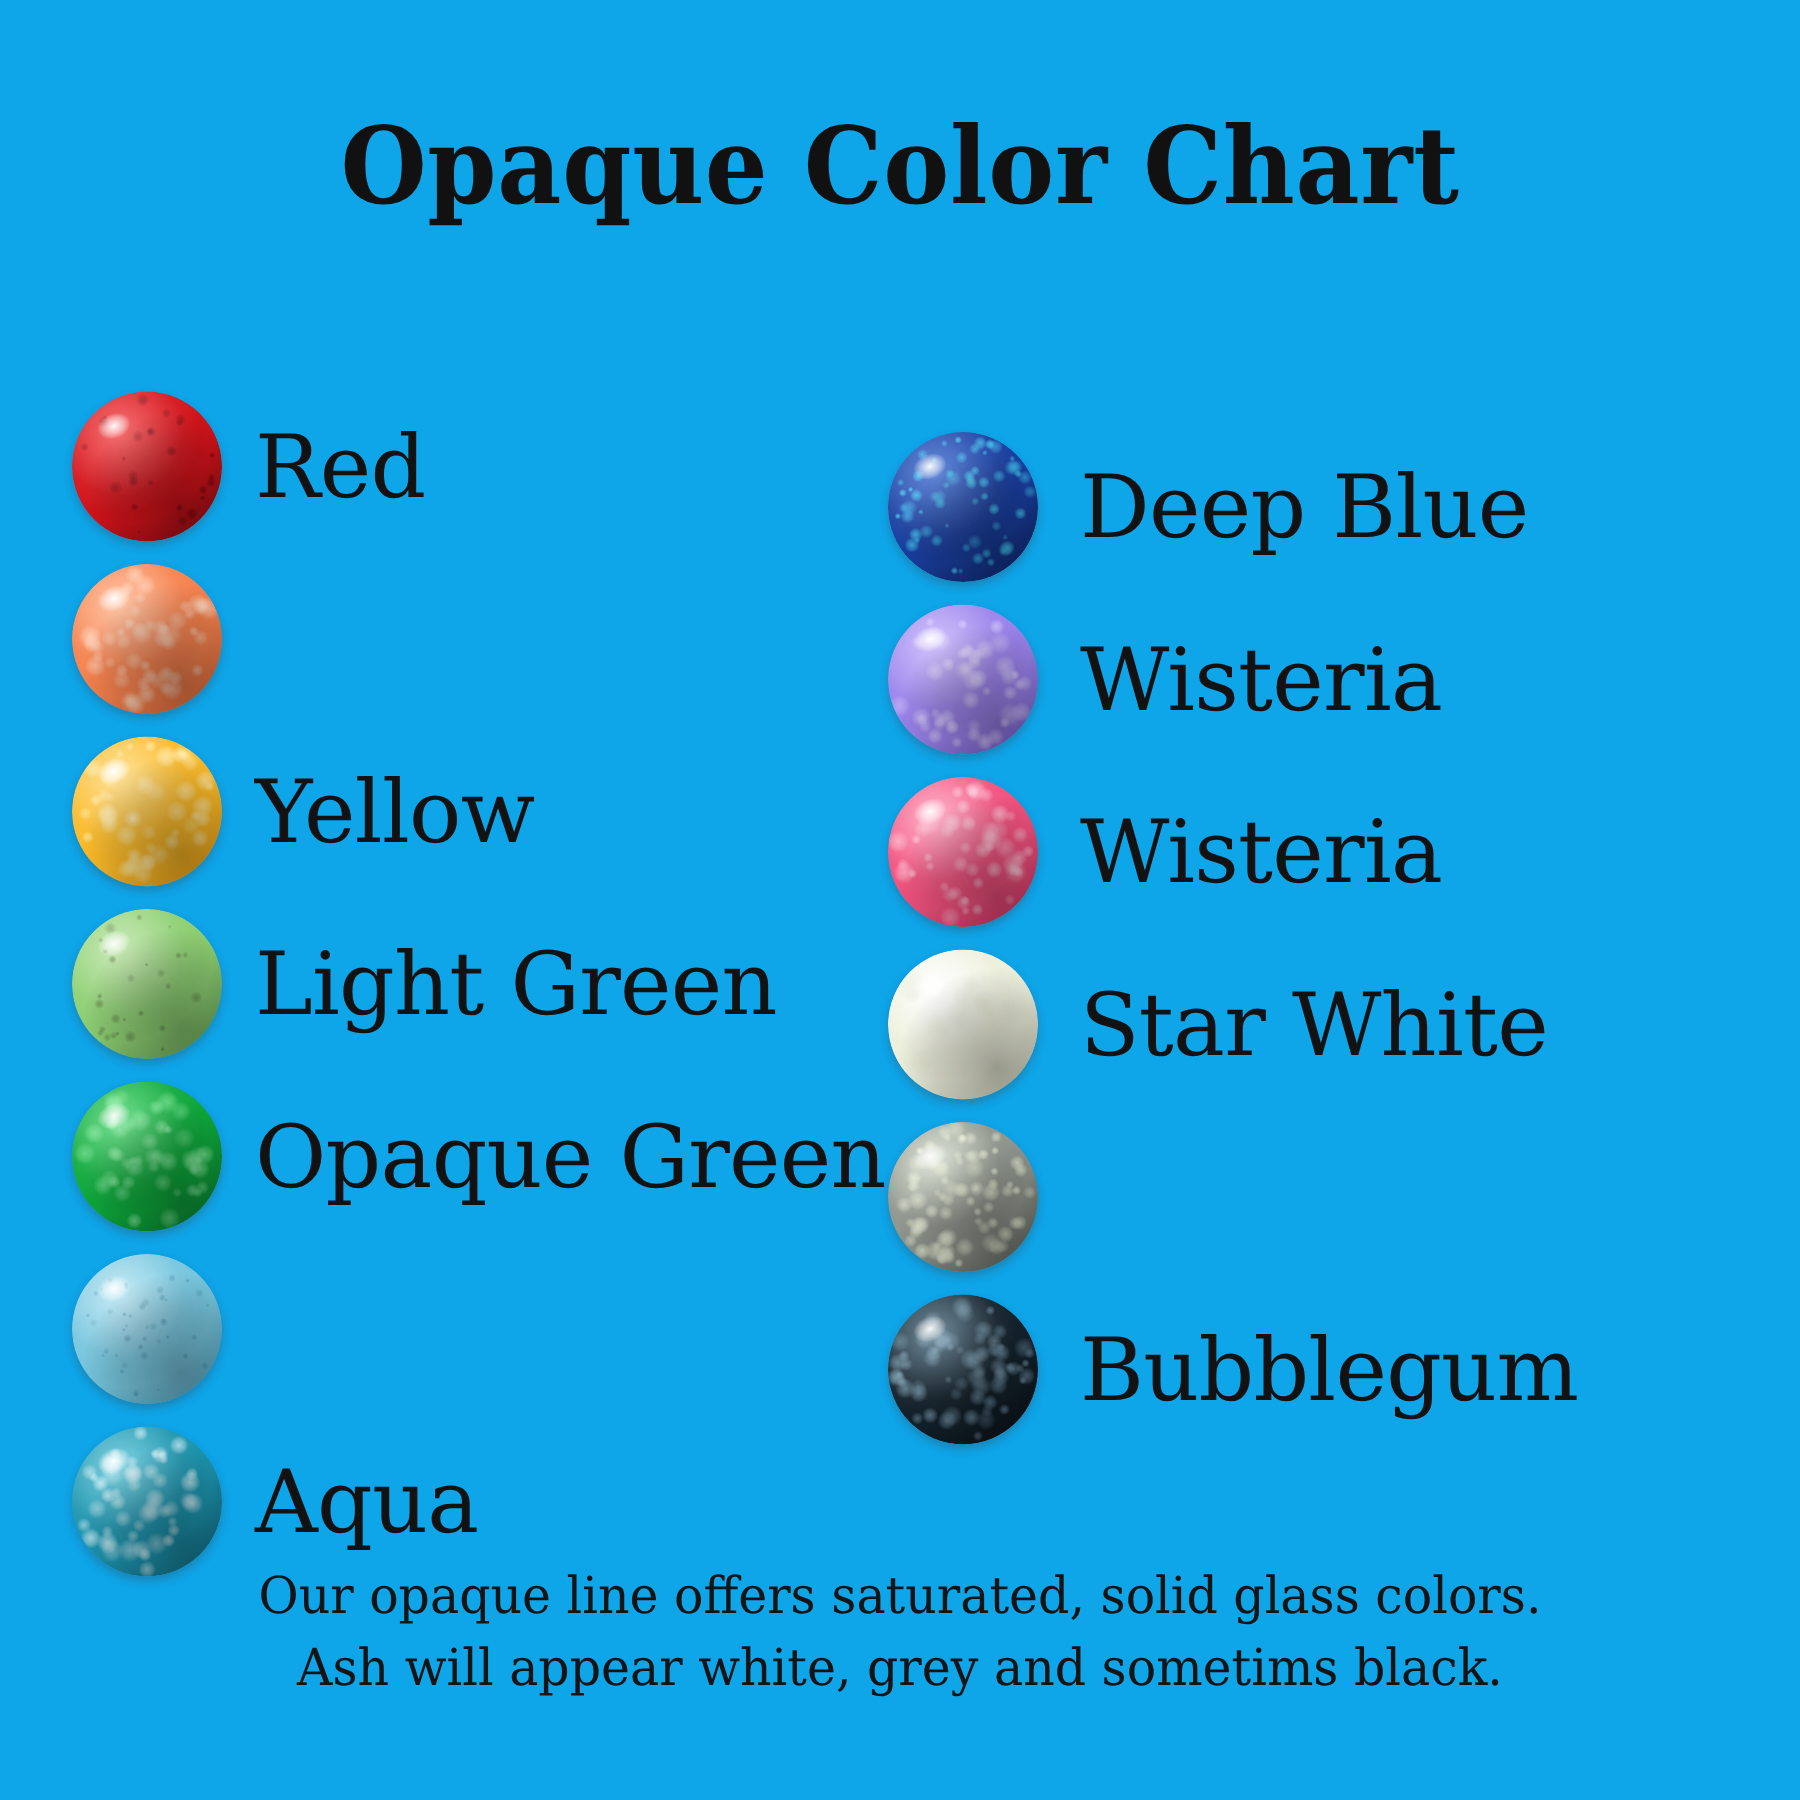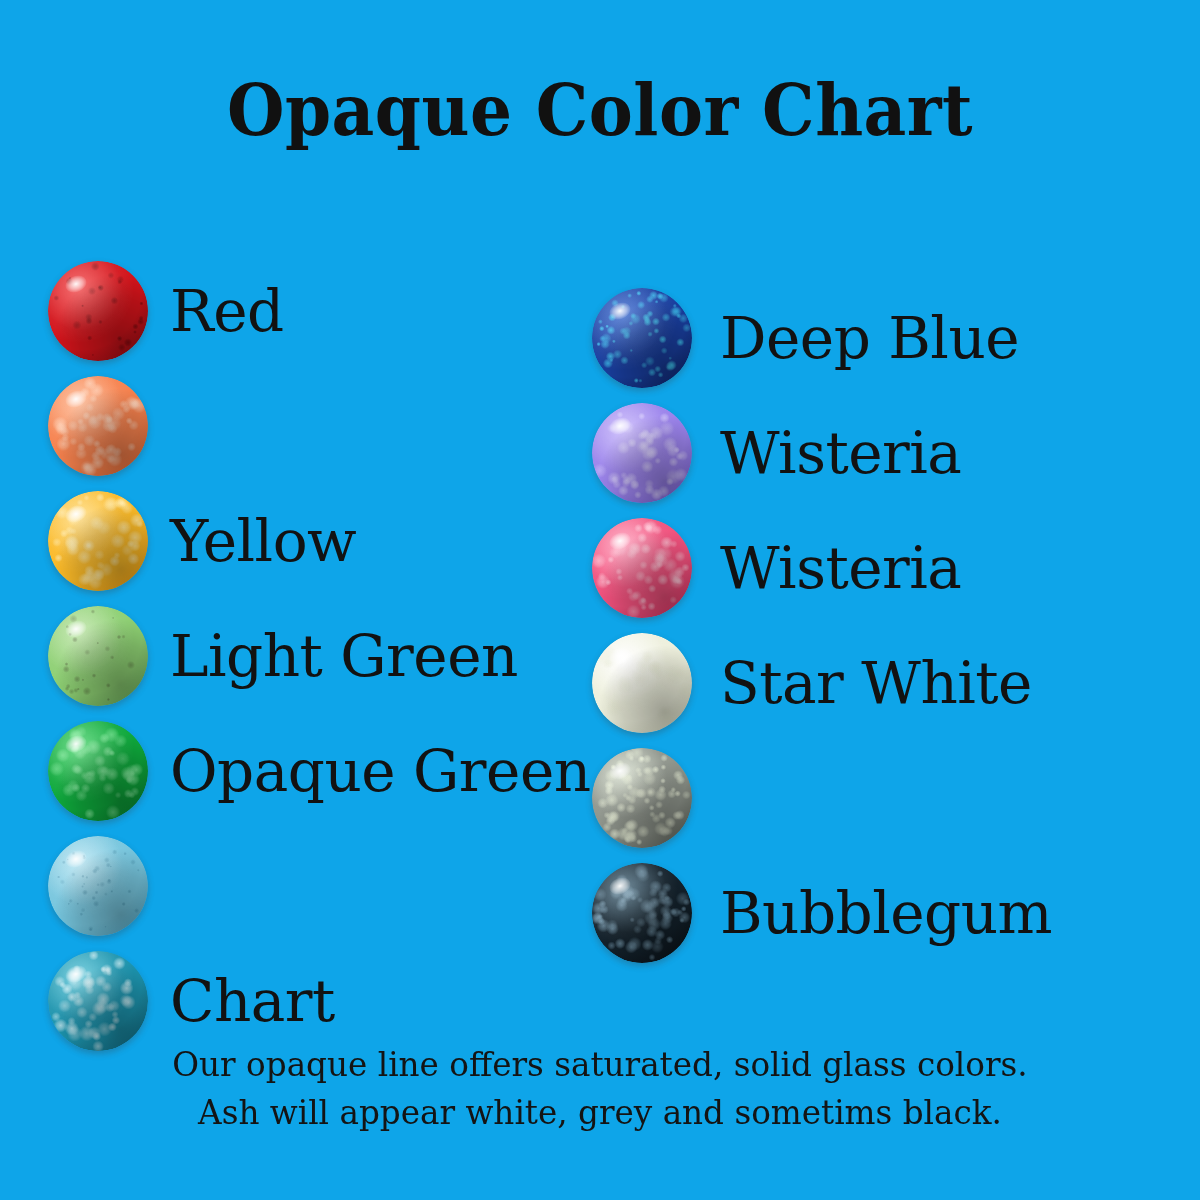--- a/index.html
+++ b/index.html
@@ -198,21 +198,21 @@
       </div>
       <div class="swatch-row">
         <div class="marble-wrap">
           <div class="marble">
             <div class="base" style="background: radial-gradient(circle at 33% 28%, rgb(89, 197, 216) 0%, rgb(29, 148, 174) 42%, rgb(29, 148, 174) 62%, rgb(13, 93, 114) 100%);"></div>
             <div class="speck" style="background-image: radial-gradient(4.2px at 40.7% 73%, rgba(230, 247, 250, 0.46) 0%, rgba(230, 247, 250, 0.255) 58%, rgba(230, 247, 250, 0) 100%), radial-gradient(6.4px at 71.3% 12.5%, rgba(230, 247, 250, 0.66) 0%, rgba(230, 247, 250, 0.365) 58%, rgba(230, 247, 250, 0) 100%), radial-gradient(3.1px at 60.1% 18.9%, rgba(230, 247, 250, 0.62) 0%, rgba(230, 247, 250, 0.34) 58%, rgba(230, 247, 250, 0) 100%), radial-gradient(7.3px at 24.9% 26.7%, rgba(230, 247, 250, 0.42) 0%, rgba(230, 247, 250, 0.23) 58%, rgba(230, 247, 250, 0) 100%), radial-gradient(7.2px at 23.8% 77.5%, rgba(230, 247, 250, 0.69) 0%, rgba(230, 247, 250, 0.38) 58%, rgba(230, 247, 250, 0) 100%), radial-gradient(7.1px at 39.9% 31.6%, rgba(230, 247, 250, 0.47) 0%, rgba(230, 247, 250, 0.26) 58%, rgba(230, 247, 250, 0) 100%), radial-gradient(3.7px at 29.4% 44.2%, rgba(230, 247, 250, 0.49) 0%, rgba(230, 247, 250, 0.27) 58%, rgba(230, 247, 250, 0) 100%), radial-gradient(4.4px at 44.7% 66.1%, rgba(230, 247, 250, 0.41) 0%, rgba(230, 247, 250, 0.227) 58%, rgba(230, 247, 250, 0) 100%), radial-gradient(3.1px at 61.3% 22.3%, rgba(230, 247, 250, 0.44) 0%, rgba(230, 247, 250, 0.243) 58%, rgba(230, 247, 250, 0) 100%), radial-gradient(4.1px at 23.6% 70%, rgba(230, 247, 250, 0.44) 0%, rgba(230, 247, 250, 0.243) 58%, rgba(230, 247, 250, 0) 100%), radial-gradient(7px at 55.3% 48.1%, rgba(230, 247, 250, 0.6) 0%, rgba(230, 247, 250, 0.33) 58%, rgba(230, 247, 250, 0) 100%), radial-gradient(4.5px at 64.4% 76%, rgba(230, 247, 250, 0.69) 0%, rgba(230, 247, 250, 0.38) 58%, rgba(230, 247, 250, 0) 100%), radial-gradient(7px at 78.6% 37.2%, rgba(230, 247, 250, 0.68) 0%, rgba(230, 247, 250, 0.373) 58%, rgba(230, 247, 250, 0) 100%), radial-gradient(5.6px at 19.1% 38%, rgba(230, 247, 250, 0.69) 0%, rgba(230, 247, 250, 0.38) 58%, rgba(230, 247, 250, 0) 100%), radial-gradient(7.7px at 26.9% 82.9%, rgba(230, 247, 250, 0.42) 0%, rgba(230, 247, 250, 0.23) 58%, rgba(230, 247, 250, 0) 100%), radial-gradient(3.7px at 28.8% 17.7%, rgba(230, 247, 250, 0.55) 0%, rgba(230, 247, 250, 0.3) 58%, rgba(230, 247, 250, 0) 100%), radial-gradient(7.4px at 50.9% 58%, rgba(230, 247, 250, 0.49) 0%, rgba(230, 247, 250, 0.27) 58%, rgba(230, 247, 250, 0) 100%), radial-gradient(7.5px at 56.4% 78.1%, rgba(230, 247, 250, 0.45) 0%, rgba(230, 247, 250, 0.247) 58%, rgba(230, 247, 250, 0) 100%), radial-gradient(5.1px at 45.7% 4.4%, rgba(230, 247, 250, 0.64) 0%, rgba(230, 247, 250, 0.353) 58%, rgba(230, 247, 250, 0) 100%), radial-gradient(4.3px at 80% 31.5%, rgba(230, 247, 250, 0.58) 0%, rgba(230, 247, 250, 0.318) 58%, rgba(230, 247, 250, 0) 100%), radial-gradient(5.9px at 50.1% 95.3%, rgba(230, 247, 250, 0.54) 0%, rgba(230, 247, 250, 0.298) 58%, rgba(230, 247, 250, 0) 100%), radial-gradient(5.4px at 58.7% 36%, rgba(230, 247, 250, 0.47) 0%, rgba(230, 247, 250, 0.26) 58%, rgba(230, 247, 250, 0) 100%), radial-gradient(4.3px at 67.9% 69.3%, rgba(230, 247, 250, 0.6) 0%, rgba(230, 247, 250, 0.33) 58%, rgba(230, 247, 250, 0) 100%), radial-gradient(5.9px at 66% 54.9%, rgba(230, 247, 250, 0.44) 0%, rgba(230, 247, 250, 0.243) 58%, rgba(230, 247, 250, 0) 100%), radial-gradient(4.6px at 48.7% 85.4%, rgba(230, 247, 250, 0.65) 0%, rgba(230, 247, 250, 0.357) 58%, rgba(230, 247, 250, 0) 100%), radial-gradient(7.9px at 38.8% 82.4%, rgba(230, 247, 250, 0.52) 0%, rgba(230, 247, 250, 0.286) 58%, rgba(230, 247, 250, 0) 100%), radial-gradient(5.8px at 34% 61.4%, rgba(230, 247, 250, 0.47) 0%, rgba(230, 247, 250, 0.26) 58%, rgba(230, 247, 250, 0) 100%), radial-gradient(5.9px at 52.7% 30.2%, rgba(230, 247, 250, 0.52) 0%, rgba(230, 247, 250, 0.286) 58%, rgba(230, 247, 250, 0) 100%), radial-gradient(5.9px at 58.8% 18.9%, rgba(230, 247, 250, 0.67) 0%, rgba(230, 247, 250, 0.37) 58%, rgba(230, 247, 250, 0) 100%), radial-gradient(6.3px at 77.7% 49.5%, rgba(230, 247, 250, 0.45) 0%, rgba(230, 247, 250, 0.247) 58%, rgba(230, 247, 250, 0) 100%), radial-gradient(3.3px at 14.7% 34%, rgba(230, 247, 250, 0.6) 0%, rgba(230, 247, 250, 0.33) 58%, rgba(230, 247, 250, 0) 100%), radial-gradient(4.1px at 40.2% 23.5%, rgba(230, 247, 250, 0.52) 0%, rgba(230, 247, 250, 0.286) 58%, rgba(230, 247, 250, 0) 100%), radial-gradient(4.8px at 8% 65.7%, rgba(230, 247, 250, 0.49) 0%, rgba(230, 247, 250, 0.27) 58%, rgba(230, 247, 250, 0) 100%), radial-gradient(5px at 41.5% 38.8%, rgba(230, 247, 250, 0.48) 0%, rgba(230, 247, 250, 0.263) 58%, rgba(230, 247, 250, 0) 100%), radial-gradient(7px at 12.6% 74.5%, rgba(230, 247, 250, 0.68) 0%, rgba(230, 247, 250, 0.373) 58%, rgba(230, 247, 250, 0) 100%), radial-gradient(3.6px at 67% 63.5%, rgba(230, 247, 250, 0.43) 0%, rgba(230, 247, 250, 0.235) 58%, rgba(230, 247, 250, 0) 100%), radial-gradient(3.2px at 55.3% 18.3%, rgba(230, 247, 250, 0.66) 0%, rgba(230, 247, 250, 0.365) 58%, rgba(230, 247, 250, 0) 100%), radial-gradient(7.7px at 27% 32.1%, rgba(230, 247, 250, 0.41) 0%, rgba(230, 247, 250, 0.227) 58%, rgba(230, 247, 250, 0) 100%), radial-gradient(4.8px at 61.8% 56.5%, rgba(230, 247, 250, 0.48) 0%, rgba(230, 247, 250, 0.263) 58%, rgba(230, 247, 250, 0) 100%), radial-gradient(5.8px at 30.5% 50.2%, rgba(230, 247, 250, 0.56) 0%, rgba(230, 247, 250, 0.31) 58%, rgba(230, 247, 250, 0) 100%), radial-gradient(6.7px at 41% 31.4%, rgba(230, 247, 250, 0.7) 0%, rgba(230, 247, 250, 0.384) 58%, rgba(230, 247, 250, 0) 100%), radial-gradient(5.5px at 11.8% 30.4%, rgba(230, 247, 250, 0.54) 0%, rgba(230, 247, 250, 0.298) 58%, rgba(230, 247, 250, 0) 100%), radial-gradient(7.7px at 26.8% 24.2%, rgba(230, 247, 250, 0.41) 0%, rgba(230, 247, 250, 0.227) 58%, rgba(230, 247, 250, 0) 100%), radial-gradient(7.5px at 53.7% 55.3%, rgba(230, 247, 250, 0.47) 0%, rgba(230, 247, 250, 0.26) 58%, rgba(230, 247, 250, 0) 100%), radial-gradient(5px at 23.9% 46%, rgba(230, 247, 250, 0.66) 0%, rgba(230, 247, 250, 0.365) 58%, rgba(230, 247, 250, 0) 100%), radial-gradient(6.5px at 46.3% 81.8%, rgba(230, 247, 250, 0.51) 0%, rgba(230, 247, 250, 0.282) 58%, rgba(230, 247, 250, 0) 100%), radial-gradient(6.6px at 16.6% 54.9%, rgba(230, 247, 250, 0.45) 0%, rgba(230, 247, 250, 0.247) 58%, rgba(230, 247, 250, 0) 100%), radial-gradient(7.3px at 80.4% 51.3%, rgba(230, 247, 250, 0.62) 0%, rgba(230, 247, 250, 0.34) 58%, rgba(230, 247, 250, 0) 100%);"></div>
             <div class="shade"></div>
             <div class="glint"></div>
           </div>
         </div>
-        <div class="swatch-label">Chart</div>
+        <div class="swatch-label">Aqua</div>
       </div>
     </div>
   <div class="column" id="column-right">
       <div class="swatch-row">
         <div class="marble-wrap">
           <div class="marble">
             <div class="base" style="background: radial-gradient(circle at 33% 28%, rgb(58, 106, 208) 0%, rgb(26, 63, 160) 42%, rgb(26, 63, 160) 62%, rgb(11, 29, 92) 100%);"></div>
             <div class="speck" style="background-image: radial-gradient(5.4px at 43.4% 31%, rgba(63, 198, 242, 0.54) 0%, rgba(63, 198, 242, 0.298) 58%, rgba(63, 198, 242, 0) 100%), radial-gradient(3.8px at 31.1% 43.2%, rgba(63, 198, 242, 0.58) 0%, rgba(63, 198, 242, 0.318) 58%, rgba(63, 198, 242, 0) 100%), radial-gradient(4.1px at 55.5% 34.1%, rgba(63, 198, 242, 0.89) 0%, rgba(63, 198, 242, 0.49) 58%, rgba(63, 198, 242, 0) 100%), radial-gradient(3.1px at 55% 32.1%, rgba(63, 198, 242, 0.64) 0%, rgba(63, 198, 242, 0.353) 58%, rgba(63, 198, 242, 0) 100%), radial-gradient(2.4px at 38.9% 35.4%, rgba(63, 198, 242, 0.64) 0%, rgba(63, 198, 242, 0.353) 58%, rgba(63, 198, 242, 0) 100%), radial-gradient(4.1px at 20.1% 29.4%, rgba(63, 198, 242, 0.9) 0%, rgba(63, 198, 242, 0.494) 58%, rgba(63, 198, 242, 0) 100%), radial-gradient(3.3px at 58% 25.8%, rgba(63, 198, 242, 0.81) 0%, rgba(63, 198, 242, 0.447) 58%, rgba(63, 198, 242, 0) 100%), radial-gradient(4px at 70.7% 51.4%, rgba(63, 198, 242, 0.91) 0%, rgba(63, 198, 242, 0.5) 58%, rgba(63, 198, 242, 0) 100%), radial-gradient(2.7px at 58.1% 46.2%, rgba(63, 198, 242, 0.65) 0%, rgba(63, 198, 242, 0.357) 58%, rgba(63, 198, 242, 0) 100%), radial-gradient(5.1px at 16% 75.3%, rgba(63, 198, 242, 0.78) 0%, rgba(63, 198, 242, 0.427) 58%, rgba(63, 198, 242, 0) 100%), radial-gradient(4.1px at 60% 84.4%, rgba(63, 198, 242, 0.77) 0%, rgba(63, 198, 242, 0.424) 58%, rgba(63, 198, 242, 0) 100%), radial-gradient(4.4px at 74% 29.4%, rgba(63, 198, 242, 0.65) 0%, rgba(63, 198, 242, 0.357) 58%, rgba(63, 198, 242, 0) 100%), radial-gradient(3.5px at 68% 8.2%, rgba(63, 198, 242, 0.94) 0%, rgba(63, 198, 242, 0.518) 58%, rgba(63, 198, 242, 0) 100%), radial-gradient(5.4px at 82.7% 23.8%, rgba(63, 198, 242, 0.58) 0%, rgba(63, 198, 242, 0.318) 58%, rgba(63, 198, 242, 0) 100%), radial-gradient(5.1px at 79.7% 77.2%, rgba(63, 198, 242, 0.91) 0%, rgba(63, 198, 242, 0.5) 58%, rgba(63, 198, 242, 0) 100%), radial-gradient(4.4px at 19% 42.3%, rgba(63, 198, 242, 0.86) 0%, rgba(63, 198, 242, 0.475) 58%, rgba(63, 198, 242, 0) 100%), radial-gradient(3.2px at 52.2% 77.2%, rgba(63, 198, 242, 0.59) 0%, rgba(63, 198, 242, 0.325) 58%, rgba(63, 198, 242, 0) 100%), radial-gradient(4.8px at 91.2% 30.4%, rgba(63, 198, 242, 0.58) 0%, rgba(63, 198, 242, 0.318) 58%, rgba(63, 198, 242, 0) 100%), radial-gradient(4.8px at 78% 78.6%, rgba(63, 198, 242, 0.67) 0%, rgba(63, 198, 242, 0.37) 58%, rgba(63, 198, 242, 0) 100%), radial-gradient(2.4px at 8.4% 33.7%, rgba(63, 198, 242, 0.63) 0%, rgba(63, 198, 242, 0.345) 58%, rgba(63, 198, 242, 0) 100%), radial-gradient(2.8px at 68.6% 86.8%, rgba(63, 198, 242, 0.72) 0%, rgba(63, 198, 242, 0.396) 58%, rgba(63, 198, 242, 0) 100%), radial-gradient(4.7px at 25.5% 66.3%, rgba(63, 198, 242, 0.62) 0%, rgba(63, 198, 242, 0.34) 58%, rgba(63, 198, 242, 0) 100%), radial-gradient(4.1px at 54.3% 29.5%, rgba(63, 198, 242, 0.94) 0%, rgba(63, 198, 242, 0.518) 58%, rgba(63, 198, 242, 0) 100%), radial-gradient(4.1px at 88.3% 54.3%, rgba(63, 198, 242, 0.88) 0%, rgba(63, 198, 242, 0.482) 58%, rgba(63, 198, 242, 0) 100%), radial-gradient(3.1px at 41.2% 27.9%, rgba(63, 198, 242, 0.77) 0%, rgba(63, 198, 242, 0.424) 58%, rgba(63, 198, 242, 0) 100%), radial-gradient(5px at 71.8% 9.9%, rgba(63, 198, 242, 0.56) 0%, rgba(63, 198, 242, 0.31) 58%, rgba(63, 198, 242, 0) 100%), radial-gradient(3.4px at 65.7% 81%, rgba(63, 198, 242, 0.75) 0%, rgba(63, 198, 242, 0.41) 58%, rgba(63, 198, 242, 0) 100%), radial-gradient(3.3px at 10.5% 50.6%, rgba(63, 198, 242, 0.58) 0%, rgba(63, 198, 242, 0.318) 58%, rgba(63, 198, 242, 0) 100%), radial-gradient(2px at 82.8% 17.8%, rgba(63, 198, 242, 0.61) 0%, rgba(63, 198, 242, 0.337) 58%, rgba(63, 198, 242, 0) 100%), radial-gradient(2.5px at 46.8% 5.3%, rgba(63, 198, 242, 0.93) 0%, rgba(63, 198, 242, 0.51) 58%, rgba(63, 198, 242, 0) 100%), radial-gradient(1.8px at 64.6% 13.8%, rgba(63, 198, 242, 0.66) 0%, rgba(63, 198, 242, 0.365) 58%, rgba(63, 198, 242, 0) 100%), radial-gradient(4px at 63.9% 33.6%, rgba(63, 198, 242, 0.86) 0%, rgba(63, 198, 242, 0.475) 58%, rgba(63, 198, 242, 0) 100%), radial-gradient(4.7px at 18.5% 68.4%, rgba(63, 198, 242, 0.85) 0%, rgba(63, 198, 242, 0.467) 58%, rgba(63, 198, 242, 0) 100%), radial-gradient(4.1px at 49.1% 17%, rgba(63, 198, 242, 0.68) 0%, rgba(63, 198, 242, 0.373) 58%, rgba(63, 198, 242, 0) 100%), radial-gradient(3.8px at 23% 15.1%, rgba(63, 198, 242, 0.67) 0%, rgba(63, 198, 242, 0.37) 58%, rgba(63, 198, 242, 0) 100%), radial-gradient(5.3px at 84.7% 23.5%, rgba(63, 198, 242, 0.66) 0%, rgba(63, 198, 242, 0.365) 58%, rgba(63, 198, 242, 0) 100%), radial-gradient(2.1px at 6.6% 56.1%, rgba(63, 198, 242, 0.92) 0%, rgba(63, 198, 242, 0.506) 58%, rgba(63, 198, 242, 0) 100%), radial-gradient(5.4px at 14.2% 50.4%, rgba(63, 198, 242, 0.57) 0%, rgba(63, 198, 242, 0.314) 58%, rgba(63, 198, 242, 0) 100%), radial-gradient(4px at 34.7% 47.5%, rgba(63, 198, 242, 0.79) 0%, rgba(63, 198, 242, 0.435) 58%, rgba(63, 198, 242, 0) 100%), radial-gradient(1.8px at 78.2% 70.2%, rgba(63, 198, 242, 0.53) 0%, rgba(63, 198, 242, 0.29) 58%, rgba(63, 198, 242, 0) 100%), radial-gradient(2.5px at 44.3% 92.5%, rgba(63, 198, 242, 0.92) 0%, rgba(63, 198, 242, 0.506) 58%, rgba(63, 198, 242, 0) 100%), radial-gradient(4.7px at 34.5% 43.2%, rgba(63, 198, 242, 0.58) 0%, rgba(63, 198, 242, 0.318) 58%, rgba(63, 198, 242, 0) 100%), radial-gradient(2.6px at 76.8% 79.4%, rgba(63, 198, 242, 0.54) 0%, rgba(63, 198, 242, 0.298) 58%, rgba(63, 198, 242, 0) 100%), radial-gradient(3.4px at 72.2% 62.7%, rgba(63, 198, 242, 0.59) 0%, rgba(63, 198, 242, 0.325) 58%, rgba(63, 198, 242, 0) 100%), radial-gradient(5px at 57.9% 73.2%, rgba(63, 198, 242, 0.53) 0%, rgba(63, 198, 242, 0.29) 58%, rgba(63, 198, 242, 0) 100%), radial-gradient(2px at 48.4% 92.7%, rgba(63, 198, 242, 0.53) 0%, rgba(63, 198, 242, 0.29) 58%, rgba(63, 198, 242, 0) 100%), radial-gradient(1.9px at 21.9% 53.3%, rgba(63, 198, 242, 0.78) 0%, rgba(63, 198, 242, 0.427) 58%, rgba(63, 198, 242, 0) 100%), radial-gradient(3.8px at 57.9% 11.2%, rgba(63, 198, 242, 0.66) 0%, rgba(63, 198, 242, 0.365) 58%, rgba(63, 198, 242, 0) 100%), radial-gradient(4.9px at 13.1% 56.1%, rgba(63, 198, 242, 0.68) 0%, rgba(63, 198, 242, 0.373) 58%, rgba(63, 198, 242, 0) 100%), radial-gradient(2.7px at 9.8% 40.6%, rgba(63, 198, 242, 0.94) 0%, rgba(63, 198, 242, 0.518) 58%, rgba(63, 198, 242, 0) 100%), radial-gradient(4.6px at 61.5% 7.4%, rgba(63, 198, 242, 0.77) 0%, rgba(63, 198, 242, 0.424) 58%, rgba(63, 198, 242, 0) 100%), radial-gradient(4.2px at 32.5% 72.4%, rgba(63, 198, 242, 0.71) 0%, rgba(63, 198, 242, 0.392) 58%, rgba(63, 198, 242, 0) 100%), radial-gradient(2.1px at 19.5% 72.2%, rgba(63, 198, 242, 0.65) 0%, rgba(63, 198, 242, 0.357) 58%, rgba(63, 198, 242, 0) 100%), radial-gradient(1.6px at 39.3% 62.5%, rgba(63, 198, 242, 0.59) 0%, rgba(63, 198, 242, 0.325) 58%, rgba(63, 198, 242, 0) 100%), radial-gradient(1.8px at 15.1% 38.3%, rgba(63, 198, 242, 0.95) 0%, rgba(63, 198, 242, 0.52) 58%, rgba(63, 198, 242, 0) 100%), radial-gradient(2.6px at 86.7% 27.9%, rgba(63, 198, 242, 0.83) 0%, rgba(63, 198, 242, 0.455) 58%, rgba(63, 198, 242, 0) 100%), radial-gradient(2.9px at 64.4% 42.9%, rgba(63, 198, 242, 0.82) 0%, rgba(63, 198, 242, 0.45) 58%, rgba(63, 198, 242, 0) 100%), radial-gradient(2.4px at 37.6% 7.6%, rgba(63, 198, 242, 0.63) 0%, rgba(63, 198, 242, 0.345) 58%, rgba(63, 198, 242, 0) 100%), radial-gradient(2.1px at 31% 18.8%, rgba(63, 198, 242, 0.64) 0%, rgba(63, 198, 242, 0.353) 58%, rgba(63, 198, 242, 0) 100%), radial-gradient(4.4px at 94.6% 39.9%, rgba(63, 198, 242, 0.55) 0%, rgba(63, 198, 242, 0.3) 58%, rgba(63, 198, 242, 0) 100%);"></div>
             <div class="shade"></div>
             <div class="glint"></div>

